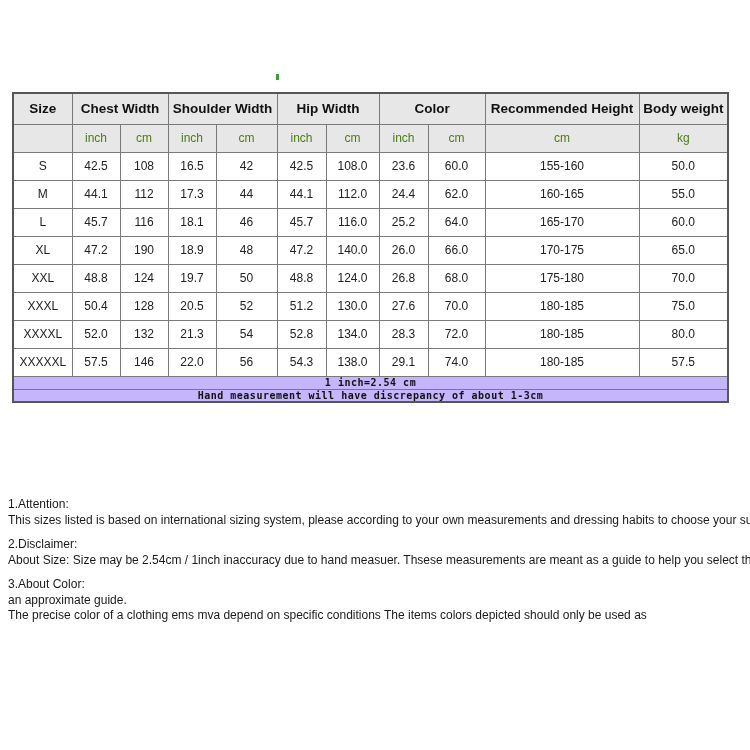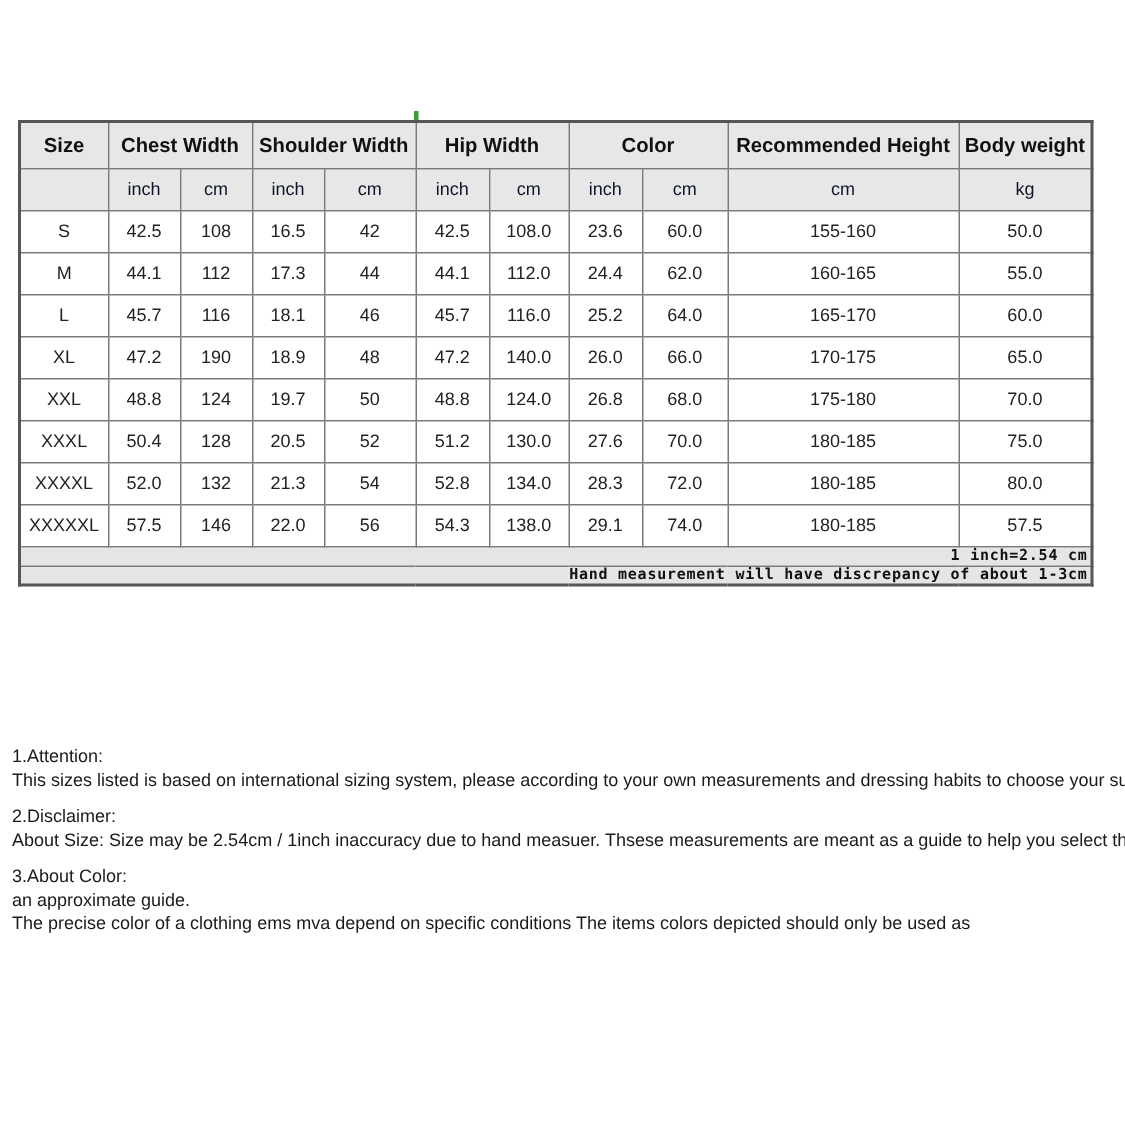--- a/index.html
+++ b/index.html
@@ -2,21 +2,21 @@
 <html><head>
 <meta charset="utf-8">
 <style>
   * { margin: 0; padding: 0; box-sizing: border-box; }
   html, body { width: 750px; height: 750px; background: #ffffff; overflow: hidden; }
   body { font-family: "Liberation Sans", sans-serif; color: #1a1a1a; position: relative; }
 
   .size-table {
     position: absolute;
     left: 12px;
-    top: 80px;
+    top: 92px;
     width: 715px;
     border-collapse: collapse;
     table-layout: fixed;
     border: 2px solid #565656;
   }
   .size-table th, .size-table td {
     border: 1px solid #7a7a7a;
     text-align: center;
     vertical-align: middle;
     padding: 0 2px;
@@ -26,38 +26,37 @@
   .size-table th.h1 {
     font-weight: bold;
     font-size: 13.5px;
     height: 31px;
     color: #111;
   }
   .size-table th.h2 {
     font-weight: normal;
     font-size: 12px;
     height: 28px;
-    color: #0f172a;
+    color: #4d7c0f;
   }
   .size-table tbody td {
     background: #ffffff;
     font-size: 12px;
     font-weight: normal;
     height: 28px;
     color: #222;
   }
   .size-table tfoot td {
-    background: #e5e5e5;
+    background: #c4b5fd;
     font-family: "DejaVu Sans Mono", monospace;
     font-weight: bold;
     font-size: 10px;
     height: 13px;
     color: #111;
     letter-spacing: 0.5px;
-    text-align: right;
   }
 
   .green-tick {
     position: absolute;
     left: 276px;
     top: 74px;
     width: 3px;
     height: 6px;
     background: #3a9d35;
   }

